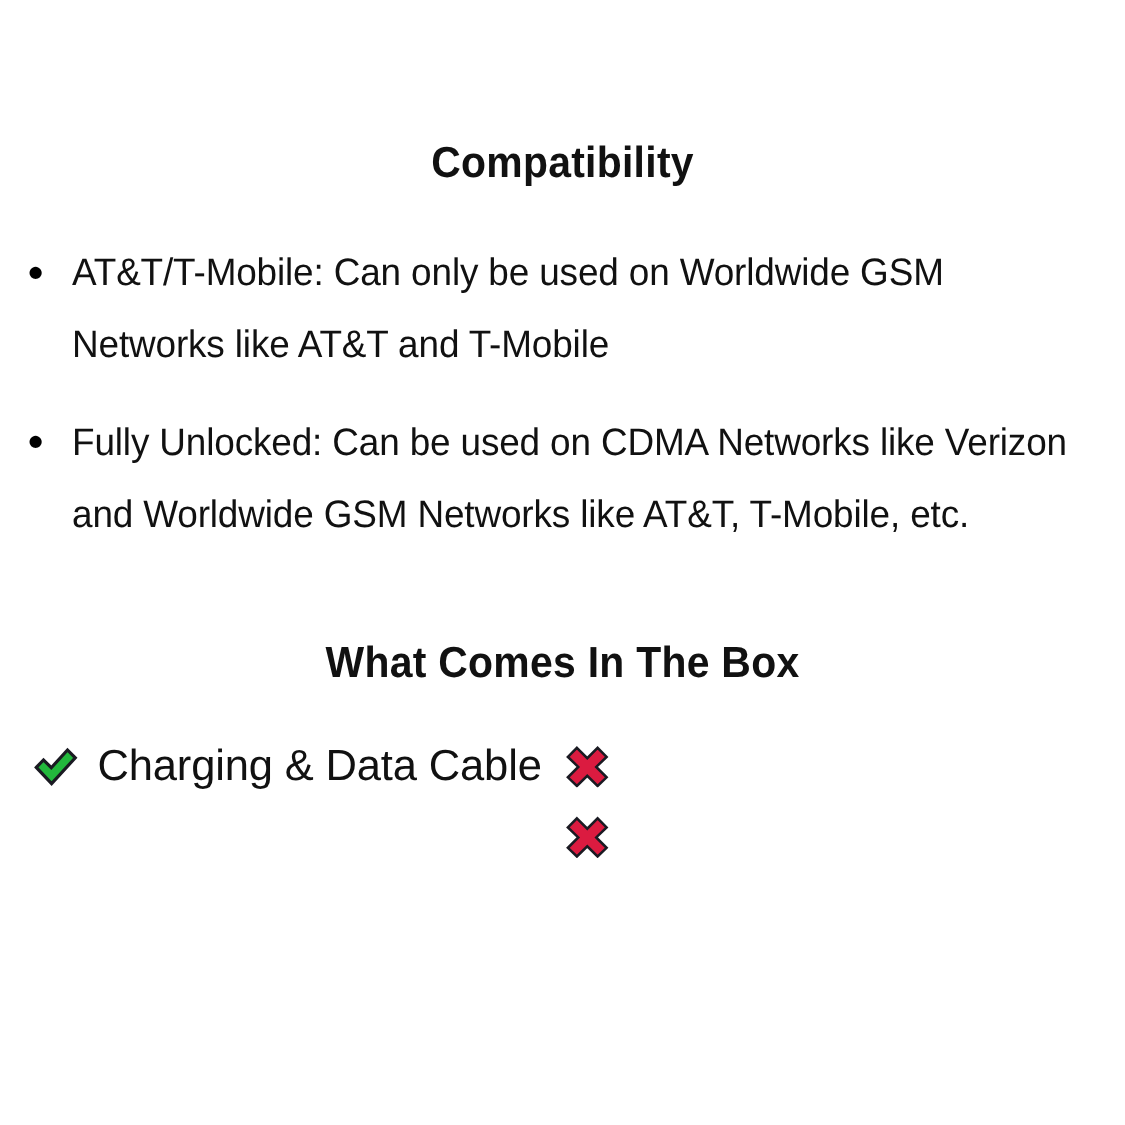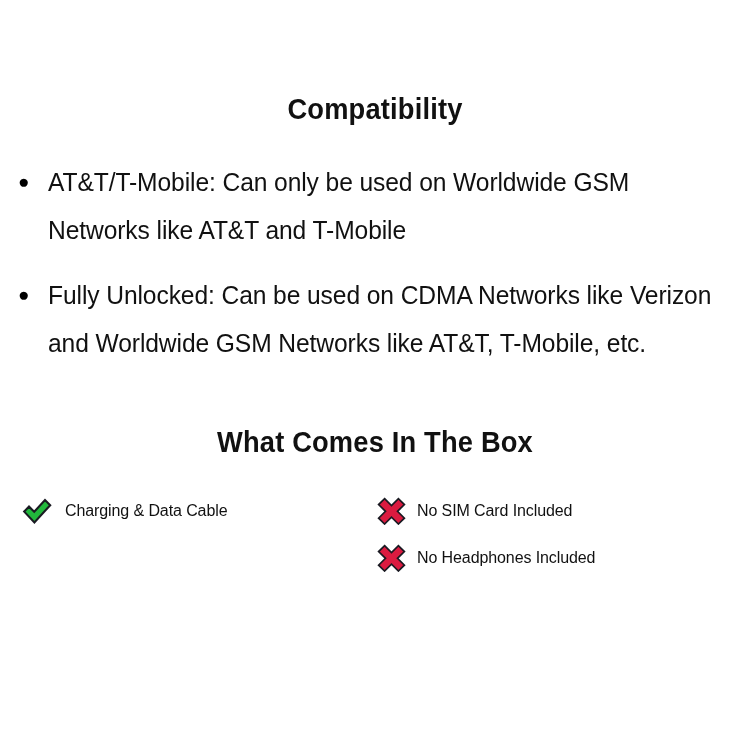--- a/index.html
+++ b/index.html
@@ -98,21 +98,21 @@
     height: 38px;
     display: flex;
     align-items: center;
     justify-content: center;
   }
   .check-row .icon-wrap svg {
     display: block;
   }
   .check-row .row-label {
     flex: 1 1 auto;
-    font-size: 16px;
+    font-size: 29px;
     line-height: 32px;
     color: #111111;
     padding-top: 3px;
     padding-left: 11px;
     letter-spacing: -0.1px;
     white-space: pre-line;
   }
   .col-right .check-row .row-label { padding-left: 9px; }
 </style>
 </head>
@@ -155,29 +155,27 @@
     </div>
 
     <div class="col col-right">
 
       <div class="check-row">
         <span class="icon-wrap">
           <svg width="29" height="28" viewBox="0 0 29 28" aria-hidden="true">
             <path d="M7.6 1.6 L14.5 8.5 L21.4 1.6 L27.4 7.6 L20.5 14.3 L27.4 21.2 L21.4 27.0 L14.5 20.2 L7.6 27.0 L1.6 21.2 L8.5 14.3 L1.6 7.6 Z" fill="#db1b40" stroke="#1a1a22" stroke-width="1.7" stroke-linejoin="miter"></path>
           </svg>
         </span>
-        <span class="row-label">No SIM Card Included</span>
       </div>
 
       <div class="check-row">
         <span class="icon-wrap">
           <svg width="29" height="28" viewBox="0 0 29 28" aria-hidden="true">
             <path d="M7.6 1.6 L14.5 8.5 L21.4 1.6 L27.4 7.6 L20.5 14.3 L27.4 21.2 L21.4 27.0 L14.5 20.2 L7.6 27.0 L1.6 21.2 L8.5 14.3 L1.6 7.6 Z" fill="#db1b40" stroke="#1a1a22" stroke-width="1.7" stroke-linejoin="miter"></path>
           </svg>
         </span>
-        <span class="row-label">No Headphones Included</span>
       </div>
 
     </div>
 
   </div>
 
 </div>
 
 </body></html>

